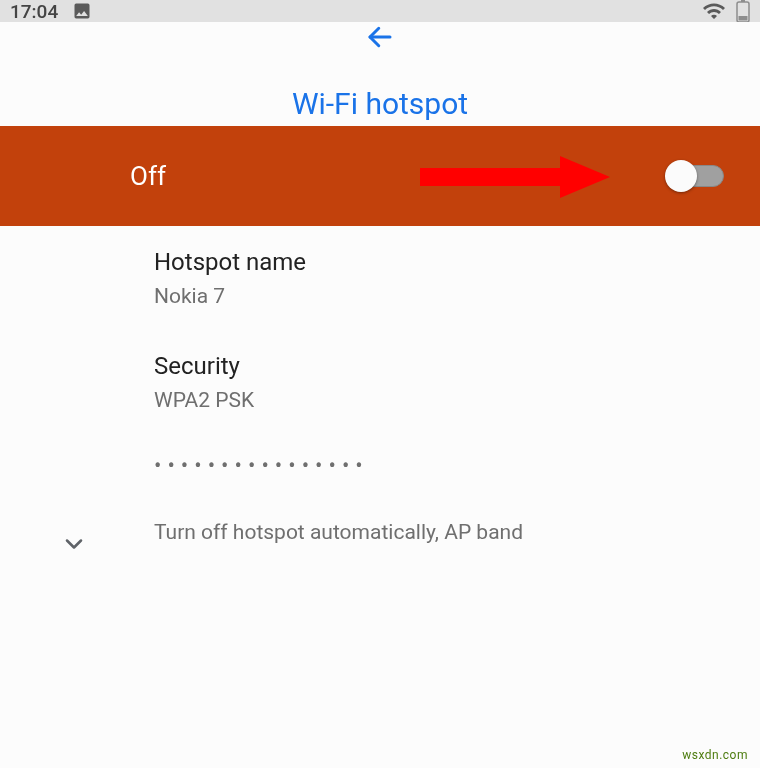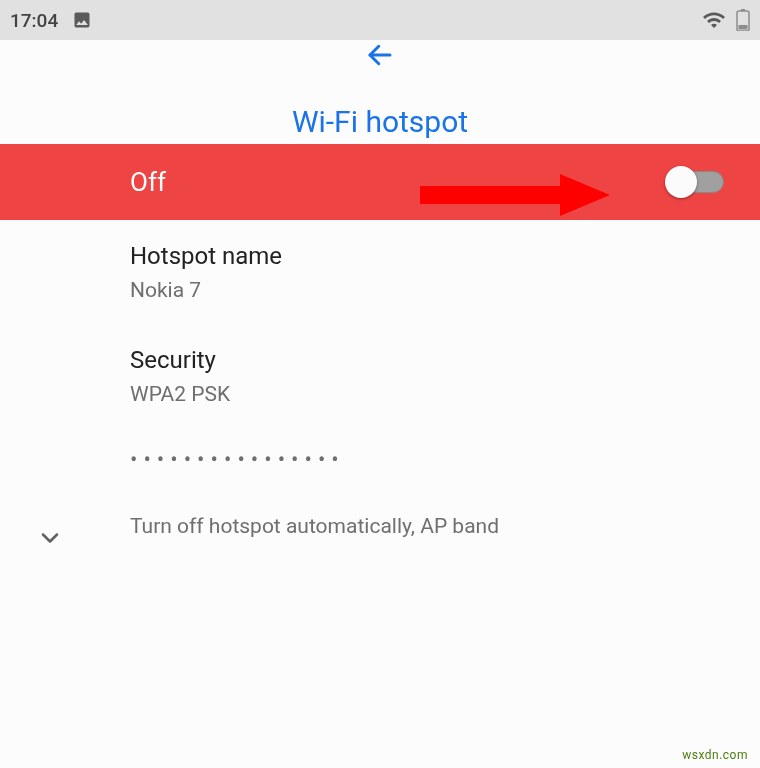--- a/index.html
+++ b/index.html
@@ -6,21 +6,21 @@
     body {
       font-family: Roboto, "Segoe UI", Arial, sans-serif;
       width: 760px;
       height: 768px;
       background: #fcfcfc;
       color: #202124;
       position: relative;
       overflow: hidden;
     }
     .statusbar {
-      height: 40px;
+      height: 22px;
       background: #e1e1e1;
       display: flex;
       align-items: center;
       justify-content: space-between;
       padding: 0 10px;
       color: #5a5a5a;
       font-size: 19px;
     }
     .statusbar-left { display: flex; align-items: center; gap: 14px; }
     .statusbar-right { display: flex; align-items: center; gap: 10px; }
@@ -36,22 +36,22 @@
     }
     .back-arrow { color: #1a73e8; display: flex; align-items: center; }
     .page-title {
       color: #1a73e8;
       font-size: 30px;
       font-weight: 400;
       flex: 1;
     }
     .search-btn { color: #1a73e8; display: flex; align-items: center; }
     .toggle-row {
-      background: #ef4444;
-      height: 76px;
+      background: #c2410c;
+      height: 100px;
       display: flex;
       align-items: center;
       padding: 0 36px 0 130px;
       justify-content: space-between;
       position: relative;
     }
     .toggle-label {
       color: #fff;
       font-size: 26px;
     }
@@ -78,20 +78,21 @@
       width: 190px;
       height: 42px;
       pointer-events: none;
     }
     .setting {
       padding: 22px 36px 22px 130px;
       display: flex;
       flex-direction: column;
       gap: 8px;
       position: relative;
+      margin-left: 24px;
     }
     .setting-title {
       font-size: 24px;
       color: #222;
       font-weight: 400;
     }
     .setting-sub {
       font-size: 21px;
       color: #6f6f6f;
     }

